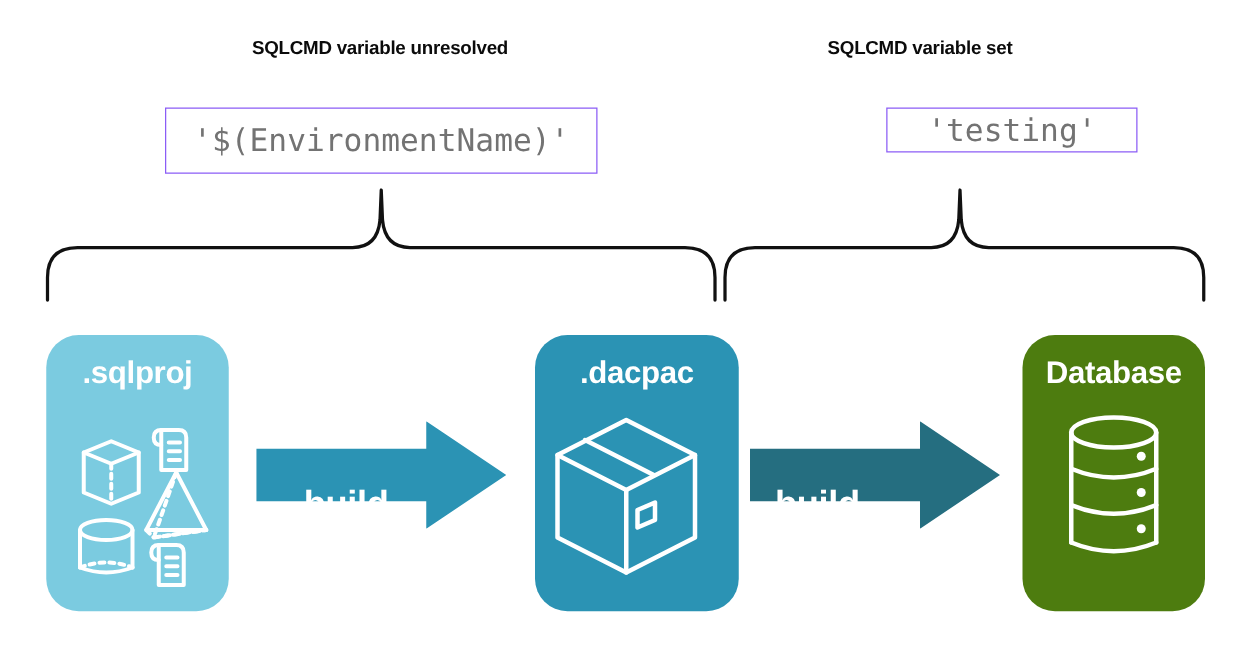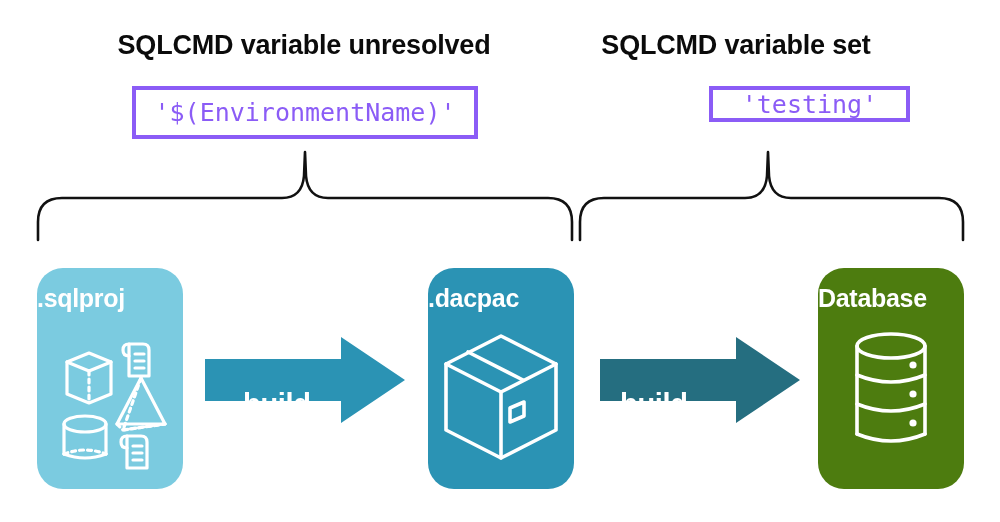--- a/index.html
+++ b/index.html
@@ -16,39 +16,39 @@
     height: 522px;
     background: #ffffff;
     overflow: hidden;
   }
 
   
   .heading {
     position: absolute;
     font-family: "Liberation Sans", sans-serif;
     font-weight: bold;
-    font-size: 27px;
+    font-size: 15px;
     color: #0b0b0b;
     text-align: center;
     white-space: nowrap;
     letter-spacing: -0.2px;
   }
 
   
   .codebox {
     position: absolute;
     box-sizing: border-box;
-    border: 4px solid #8b5cf6;
+    border: 1px solid #8b5cf6;
     background: #ffffff;
     display: flex;
     align-items: center;
     justify-content: center;
     font-family: "DejaVu Sans Mono", monospace;
     font-size: 25px;
-    color: #8b5cf6;
+    color: #737373;
     white-space: nowrap;
   }
 
   
   .brace-layer {
     position: absolute;
     left: 0;
     top: 0;
     width: 1000px;
     height: 522px;
@@ -58,20 +58,21 @@
   
   .card {
     position: absolute;
     border-radius: 26px;
     box-sizing: border-box;
   }
   .card-title {
     position: absolute;
     left: 0;
     right: 0;
+    text-align: center;
     font-family: "Liberation Sans", sans-serif;
     font-weight: bold;
     font-size: 25px;
     color: #ffffff;
     letter-spacing: -0.3px;
     white-space: nowrap;
   }
   .card-art {
     position: absolute;
     left: 0;
@@ -180,21 +181,21 @@
     </svg>
   </div>
 
   <div class="arrow" style="left:205px; top:337px; width:200px; height:86px;">
     <svg width="200" height="86" viewBox="0 0 200 86">
       <path d="M 0 22 L 136 22 L 136 0 L 200 43 L 136 86 L 136 64 L 0 64 Z" fill="#2b93b4"></path>
     </svg>
     <div class="arrow-label" style="left:38px; top:26px;">build</div>
   </div>
 
-  <div class="card" style="left:428px; top:268px; width:146px; height:221px; background:#2b93b4;">
+  <div class="card" style="left:428px; top:268px; width:163px; height:221px; background:#2b93b4;">
     <div class="card-title" style="top:16px;">.dacpac</div>
     <svg class="card-art" style="top:54px; height:160px;" viewBox="0 0 146 160">
       <g fill="none" stroke="#ffffff" stroke-width="3.6" stroke-linecap="round" stroke-linejoin="round">
 
         <path d="M 18 42 L 73 14 L 128 42 L 128 108 L 73 136 L 18 108 Z"></path>
         <path d="M 18 42 L 73 70 L 128 42"></path>
         <path d="M 73 70 L 73 136"></path>
 
         <path d="M 40 30 L 95 58"></path>
 

